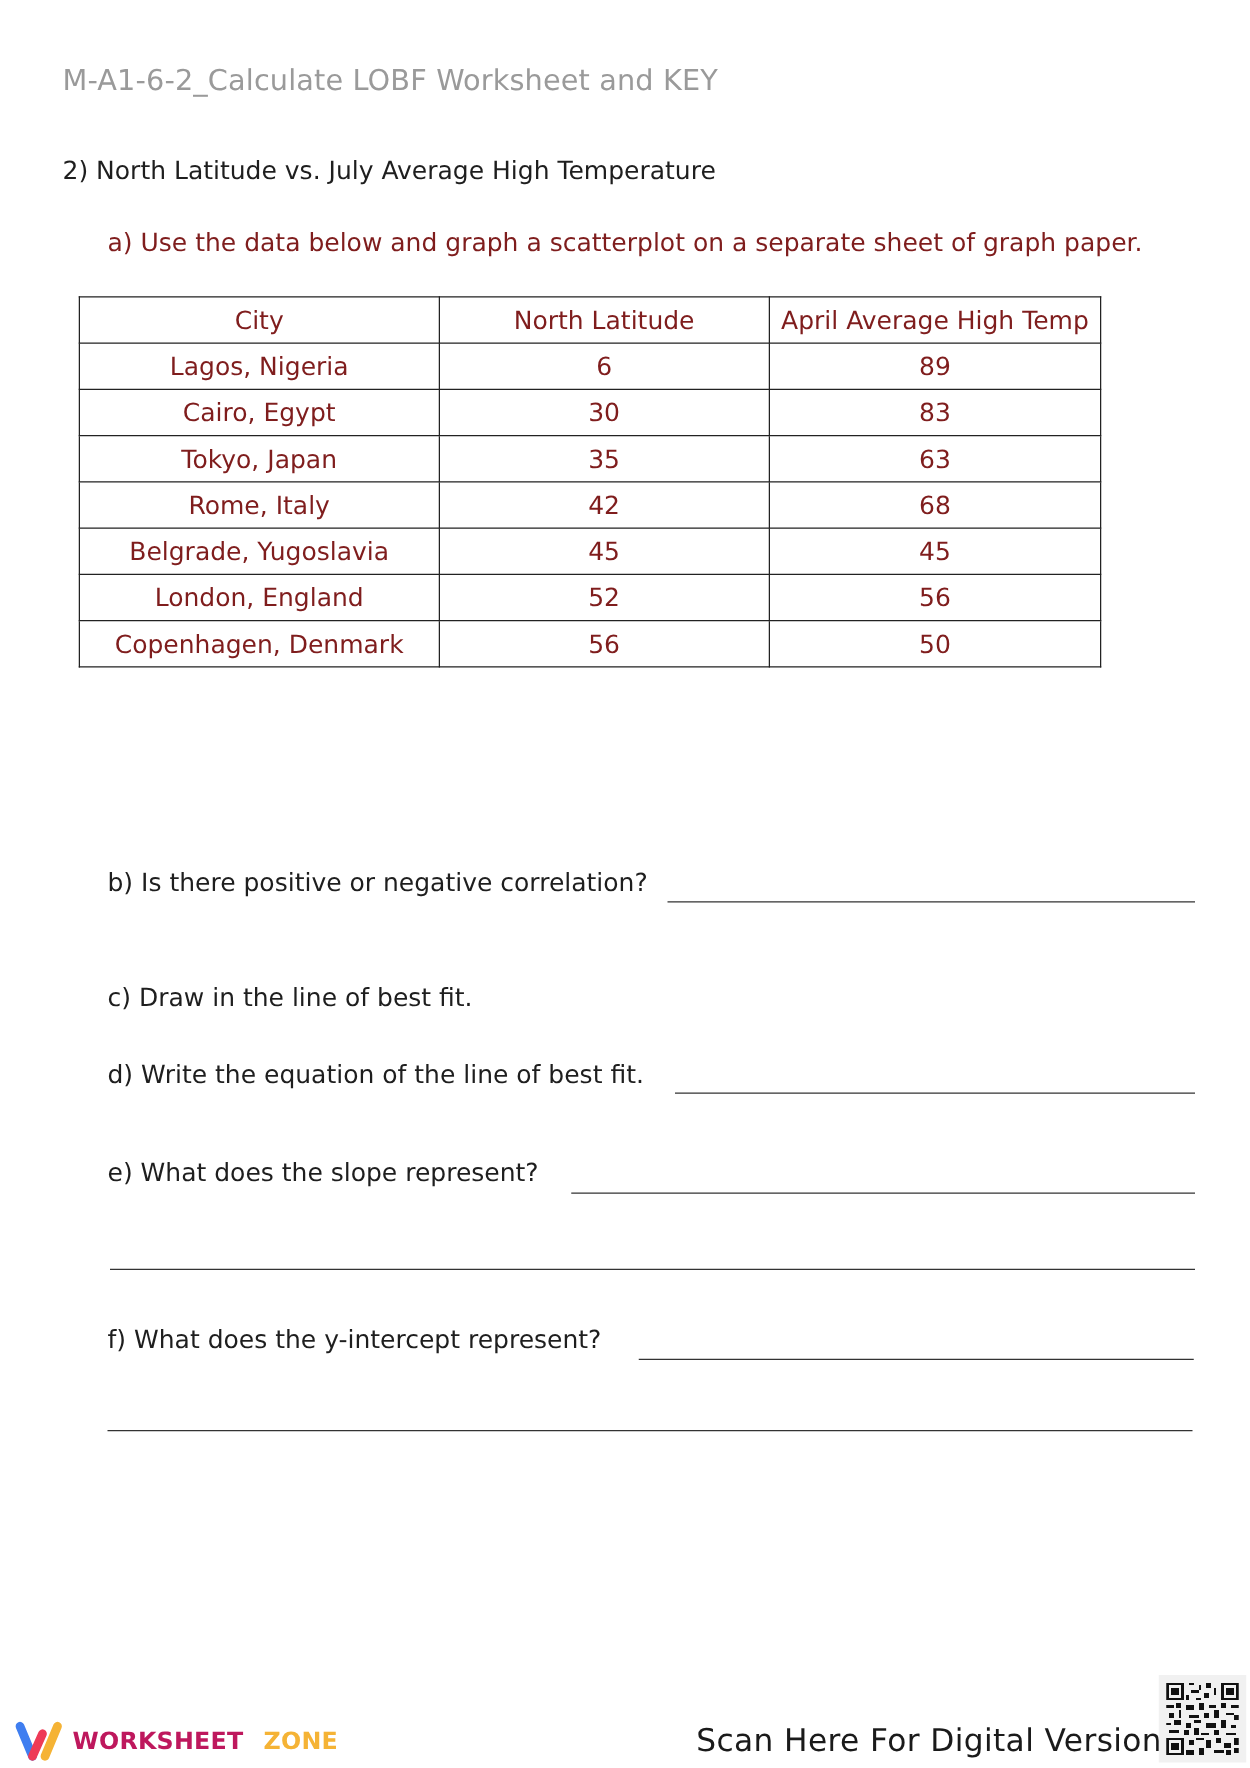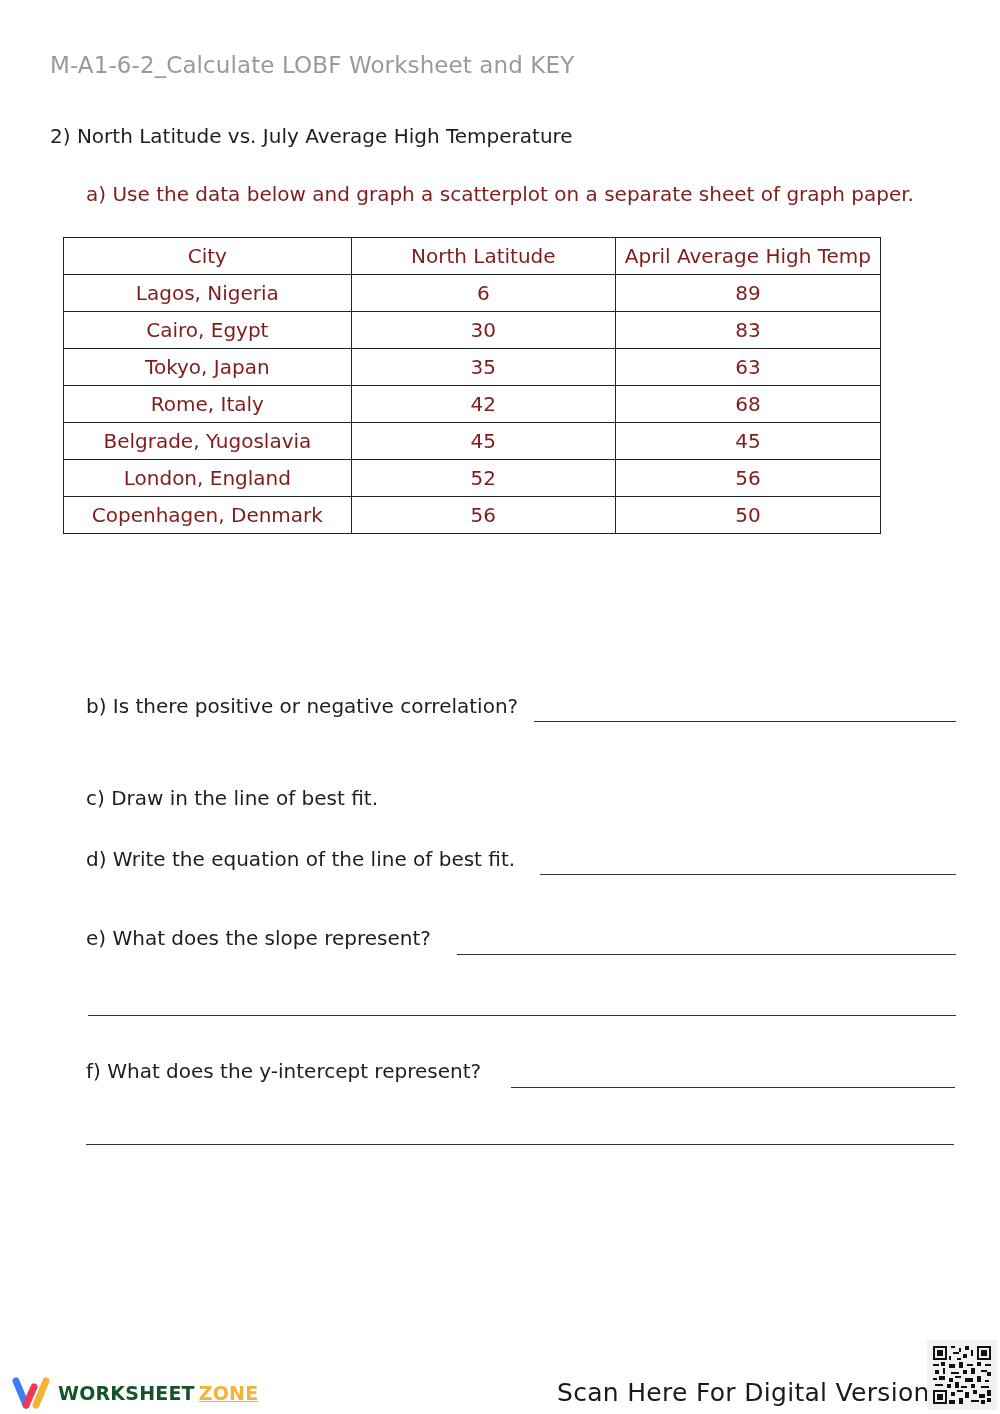--- a/index.html
+++ b/index.html
@@ -81,31 +81,30 @@
     }
     .logo-mark {
       width: 42px;
       height: 34px;
       margin-right: 6px;
     }
     .logo-word1 {
       font-family: "DejaVu Sans", sans-serif;
       font-weight: bold;
       font-size: 19px;
-      color: #14532d;
+      color: #be185d;
       letter-spacing: 0.2px;
     }
     .logo-word2 {
       font-family: "DejaVu Sans", sans-serif;
       font-weight: bold;
       font-size: 19px;
       color: #f5b335;
-      margin-left: 4px;
+      margin-left: 16px;
       letter-spacing: 0.2px;
-      text-decoration: underline;
     }
     .scan-text {
       position: absolute;
       left: 557px;
       top: 1378px;
       font-size: 25px;
       color: #1a1a1a;
       letter-spacing: 0.3px;
     }
     .qr-box {

